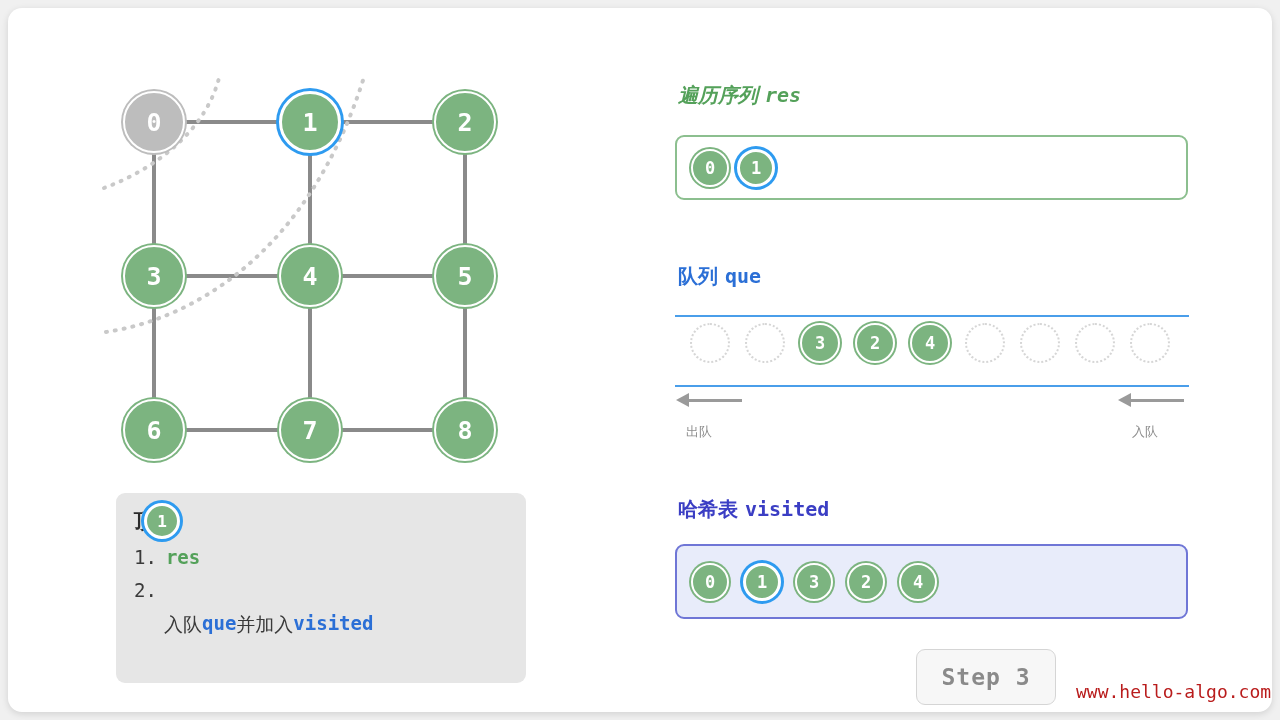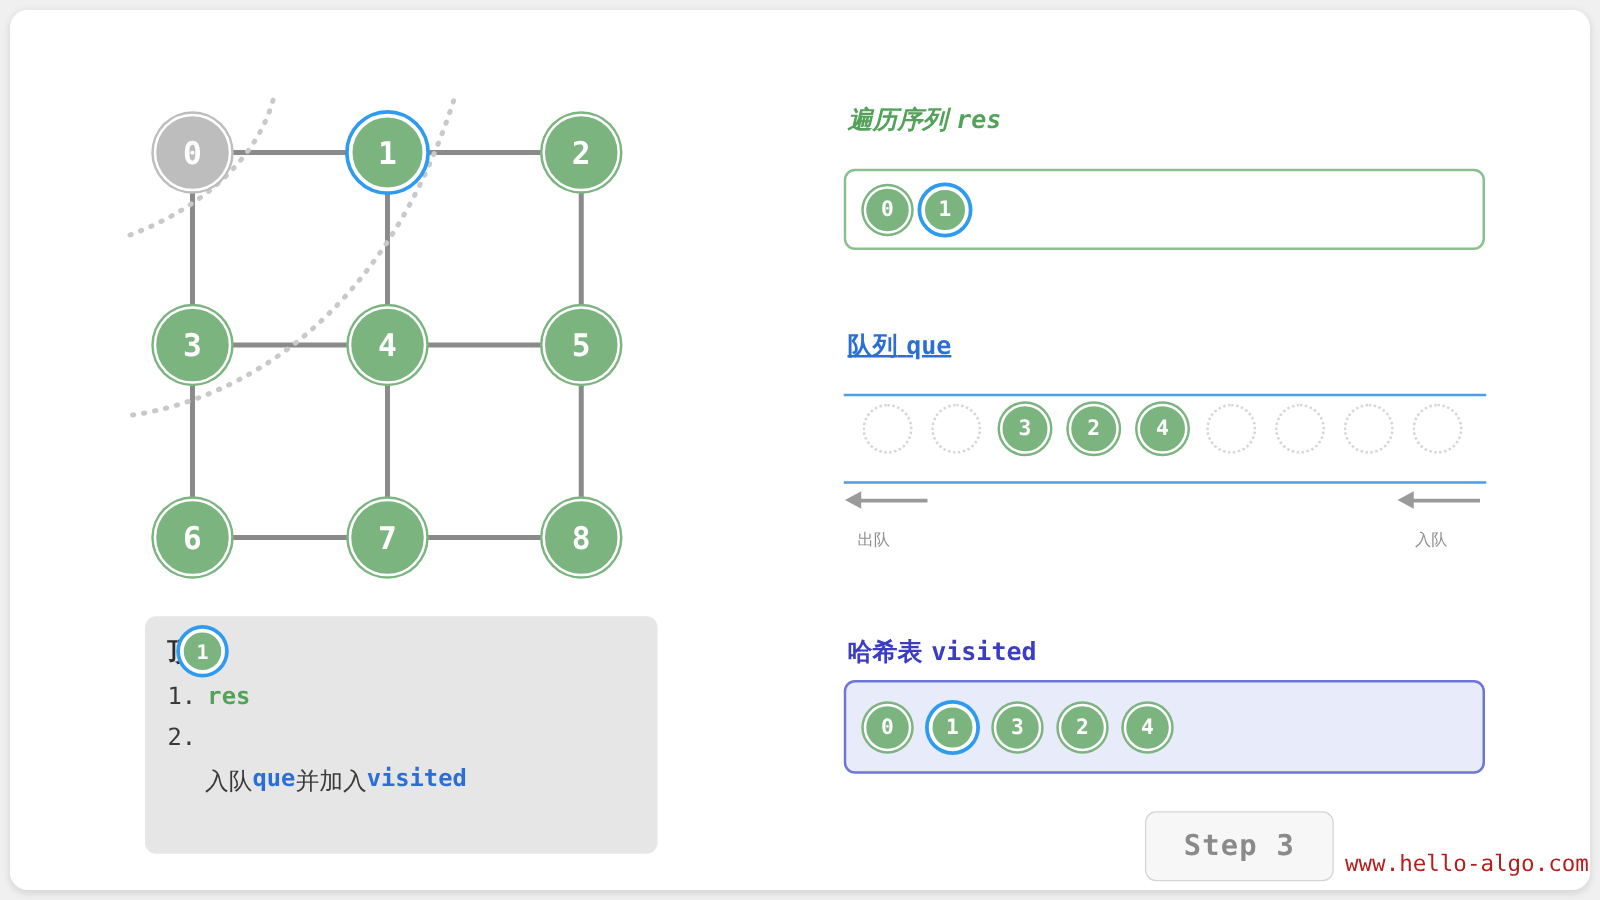--- a/index.html
+++ b/index.html
@@ -191,21 +191,21 @@
     margin-right: 9px;
   }
   .mono-green { font-family: "DejaVu Sans Mono","Liberation Mono",monospace; font-weight:700; color:#54a15a; }
   .mono-blue  { font-family: "DejaVu Sans Mono","Liberation Mono",monospace; font-weight:700; color:#2b6fd6; }
   .cap-indent { margin-left: 30px; }
 
   
   #step-badge {
     position: absolute;
     left: 908px; top: 641px;
-    width: 151px; height: 56px;
+    width: 140px; height: 56px;
     background: #f7f7f7;
     border: 1.5px solid #d5d5d5;
     border-radius: 9px;
     box-sizing: border-box;
     display: flex; align-items: center; justify-content: center;
     color: #8a8a8a; font-weight: 700; font-size: 23px;
     font-family: "DejaVu Sans Mono", "Liberation Mono", monospace;
     letter-spacing: 1px;
   }
   #watermark {
@@ -258,21 +258,21 @@
     <span>遍历序列</span>
     <span class="code">res</span>
   </div>
   <div id="res-box">
     <div id="res-items">
         <div class="node slot-node green">0</div>
         <div class="node slot-node active">1</div>
       </div>
   </div>
 
-  <div class="panel-title title-blue" style="left:670px; top:255px;text-decoration:underline;">
+  <div class="panel-title title-blue" style="left:670px; top:255px;">
     <span>队列</span>
     <span class="code">que</span>
   </div>
   <div id="que-area">
     <div class="que-rail" id="que-rail-top"></div>
     <div class="que-rail" id="que-rail-bot"></div>
     <div id="que-slots">
         <div class="que-slot empty"></div>
         <div class="que-slot empty"></div>
         <div class="que-slot filled">3</div>
@@ -290,21 +290,21 @@
       <div class="arrow-head"></div>
   </div>
   <div class="queue-label" style="left:678px; top:415px;">出队</div>
 
   <div class="arrow-wrap" style="left:1110px; top:385px;">
     <div class="arrow-line"></div>
       <div class="arrow-head"></div>
   </div>
   <div class="queue-label" style="left:1124px; top:415px;">入队</div>
 
-  <div class="panel-title title-indigo" style="left:670px; top:500px;">
+  <div class="panel-title title-indigo" style="left:670px; top:488px;">
     <span>哈希表</span>
     <span class="code">visited</span>
   </div>
   <div id="visited-box">
     <div id="visited-items">
         <div class="node slot-node green">0</div>
         <div class="node slot-node active">1</div>
         <div class="node slot-node green">3</div>
         <div class="node slot-node green">2</div>
         <div class="node slot-node green">4</div>

